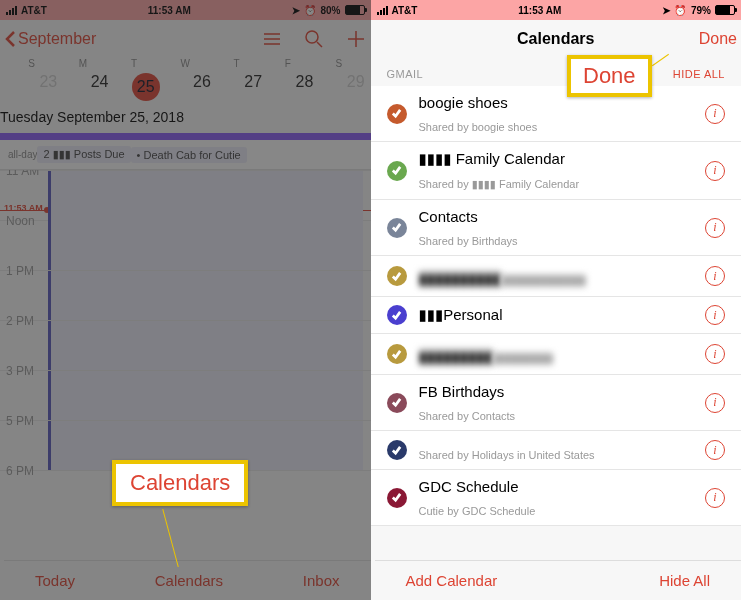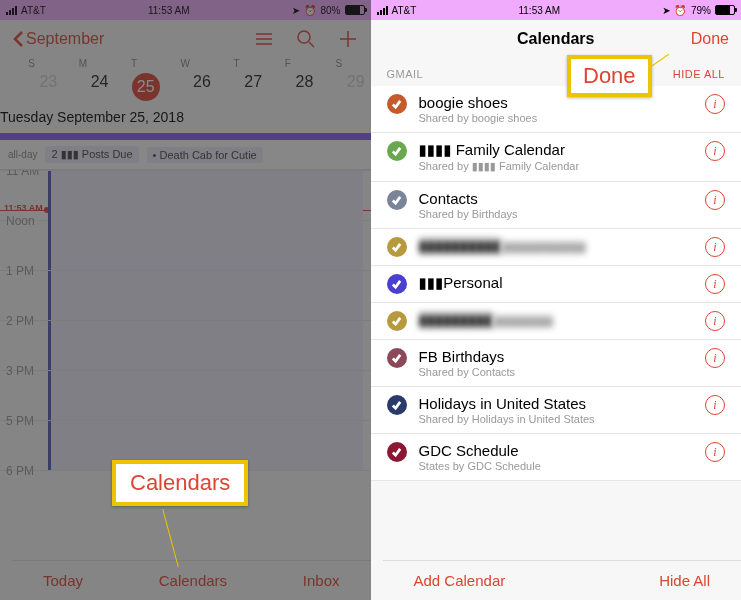--- a/index.html
+++ b/index.html
@@ -1,62 +1,62 @@
 <!DOCTYPE html>
 <html><head>
 <meta charset="utf-8">
 <style>
 *{margin:0;padding:0;box-sizing:border-box;font-family:-apple-system,Helvetica,Arial,sans-serif}
 body{background:#000;width:741px;height:600px;display:flex;position:relative}
 .phone{flex:1;height:600px;background:#f7f7f7;position:relative;overflow:hidden}
 .phone.left::after{content:"";position:absolute;inset:0;background:rgba(40,40,40,.55);pointer-events:none}
-.status-bar{height:20px;background:#f0abfc;display:flex;align-items:center;padding:0 6px;font-size:10px;font-weight:400}
+.status-bar{height:20px;background:#fca5a5;display:flex;align-items:center;padding:0 6px;font-size:10px;font-weight:700}
 .sb-left{display:flex;align-items:center;gap:4px}
 .sb-center{flex:1;text-align:center}
 .sb-right{display:flex;align-items:center;gap:4px}
 .bars{display:flex;align-items:flex-end;gap:1px}
 .bars i{width:2px;background:#000;display:block}
 .bars i:nth-child(1){height:3px}.bars i:nth-child(2){height:5px}.bars i:nth-child(3){height:7px}.bars i:nth-child(4){height:9px}
 .battery{width:20px;height:10px;border:1px solid #000;border-radius:2px;position:relative}
 .battery::after{content:"";position:absolute;right:-3px;top:2px;width:2px;height:4px;background:#000;border-radius:0 1px 1px 0}
 .battery i{display:block;height:100%;background:#000}
-.nav{height:38px;display:flex;align-items:center;padding:0 12px;position:relative}
+.nav{height:38px;display:flex;align-items:center;padding:0 4px;position:relative}
 .nav-back{color:#d43;font-size:16px;display:flex;align-items:center;gap:2px}
 .nav-back svg{width:12px;height:18px}
 .nav-title{position:absolute;left:50%;transform:translateX(-50%);font-size:16px;font-weight:600}
 .nav-done{margin-left:auto;color:#d43;font-size:16px}
 .nav-icons{margin-left:auto;display:flex;gap:20px;align-items:center}
 .nav-icons svg{width:22px;height:22px;stroke:#d43;fill:none;stroke-width:1.5}
 .week-header{display:flex;padding:0 6px;font-size:10px;color:#888;text-align:center}
 .week-header div{flex:1}
 .week-row{display:flex;padding:4px 6px;text-align:right}
 .day{flex:1;font-size:16px;color:#222;position:relative}
 .day.other{color:#ccc}
-.day.selected span{background:#d43;color:#ffffff;border-radius:50%;width:28px;height:28px;display:inline-flex;align-items:center;justify-content:center}
+.day.selected span{background:#d43;color:#0f172a;border-radius:50%;width:28px;height:28px;display:inline-flex;align-items:center;justify-content:center}
 .date-full{text-align:left;font-size:14px;padding:4px 0 8px;border-bottom:7px solid #8b5cf6}
-.allday{display:flex;align-items:center;padding:6px 8px;border-bottom:1px solid #ddd;font-size:11px;gap:8px;background:#fafafa}
+.allday{display:flex;align-items:center;padding:6px 8px;border-bottom:1px solid #ddd;font-size:11px;background:#fafafa}
 .allday-label{color:#888;font-size:10px}
 .event-pill{background:#e8e8f5;padding:2px 6px;border-radius:3px;color:#444}
 .timeline{position:relative;height:370px;overflow:hidden}
 .hour{height:50px;border-top:1px solid #e5e5e5;position:relative}
 .hour-label{position:absolute;left:6px;top:-7px;font-size:12px;color:#999}
 .event-block{position:absolute;left:48px;right:8px;top:4px;bottom:0;background:#e8e8f5;border-left:3px solid #55b;padding:4px;font-size:11px;color:#336}
 .now-line{position:absolute;left:0;right:0;height:1px;background:#d43}
 .now-line::before{content:"";position:absolute;left:44px;top:-3px;width:6px;height:6px;border-radius:50%;background:#d43}
 .now-label{position:absolute;left:4px;top:-7px;font-size:9px;color:#d43;font-weight:600}
-.bottom-bar{position:absolute;bottom:0;left:12px;right:0;height:40px;border-top:1px solid #ddd;display:flex;align-items:center;justify-content:space-between;padding:0 31px;background:#f7f7f7}
+.bottom-bar{position:absolute;bottom:0;left:4px;right:0;height:40px;border-top:1px solid #ddd;display:flex;align-items:center;justify-content:space-between;padding:0 31px;background:#f7f7f7}
 .bottom-bar span{color:#d43;font-size:15px}
 .section-hdr{display:flex;justify-content:space-between;padding:10px 16px 6px;font-size:11px;color:#999;letter-spacing:.5px}
 .section-hdr .hide{color:#d43}
-.cal-row{display:flex;align-items:flex-start;padding:8px 16px;border-bottom:.5px solid #e5e5e5;background:#fff;gap:12px}
+.cal-row{display:flex;align-items:center;padding:8px 16px;border-bottom:.5px solid #e5e5e5;background:#fff;gap:12px}
 .check{width:20px;height:20px;border-radius:50%;display:flex;align-items:center;justify-content:center;flex-shrink:0}
 .check svg{width:11px;height:11px;stroke:#fff;stroke-width:3;fill:none}
 .cal-text{flex:1}
 .cal-text .name{font-size:15px;color:#000}
-.cal-text .sub{font-size:11px;color:#999;margin-top:1px}
+.cal-text .sub{font-size:11px;color:#999;margin-top:10px}
 .info{width:20px;height:20px;border:1.5px solid #d43;border-radius:50%;display:flex;align-items:center;justify-content:center;color:#d43;font-size:12px;font-family:Georgia,serif;font-style:italic}
 .highlight{position:absolute;border:4px solid #ecc400;background:#fff;color:#d43;font-size:22px;font-weight:500;padding:6px 14px;z-index:10;box-shadow:0 1px 3px rgba(0,0,0,.3)}
 .pointer{position:absolute;width:1px;background:#ecc400;z-index:9}
 .blur{filter:blur(3px);display:inline-block;background:#ccc;color:#ccc;border-radius:2px}
 </style>
 </head>
 <body>
 
 <div class="phone left">
   <div class="status-bar">
@@ -266,34 +266,33 @@
         </div>
         <div class="info">i</div>
       </div>
       <div class="cal-row">
         <div class="check" style="background: rgb(42, 58, 106);">
           <svg viewBox="0 0 12 12">
             <path d="M2 6l3 3 5-7"></path>
           </svg>
         </div>
         <div class="cal-text">
-          <div class="name">Holidays in United States</div>
           <div class="sub">Shared by Holidays in United States</div>
         </div>
         <div class="info">i</div>
       </div>
       <div class="cal-row">
         <div class="check" style="background: rgb(138, 24, 53);">
           <svg viewBox="0 0 12 12">
             <path d="M2 6l3 3 5-7"></path>
           </svg>
         </div>
         <div class="cal-text">
           <div class="name">GDC Schedule</div>
-          <div class="sub">States by GDC Schedule</div>
+          <div class="sub">Cutie by GDC Schedule</div>
         </div>
         <div class="info">i</div>
       </div>
     </div>
   <div class="bottom-bar">
     <span>Add Calendar</span>
     <span>Hide All</span>
   </div>
 </div>
 

